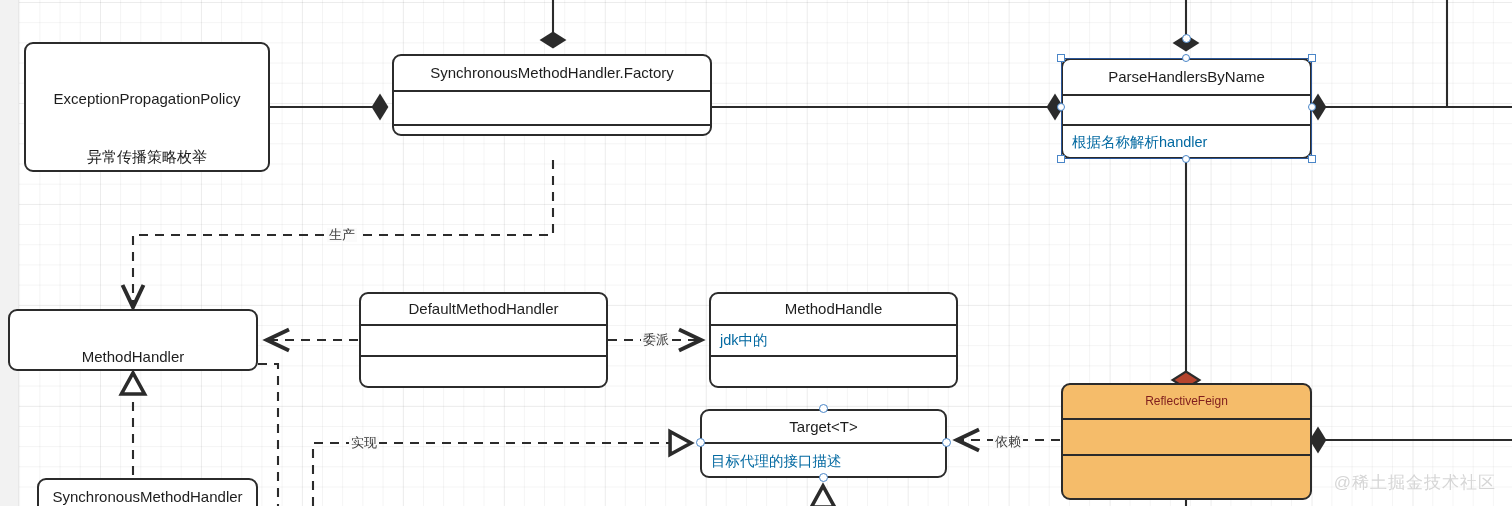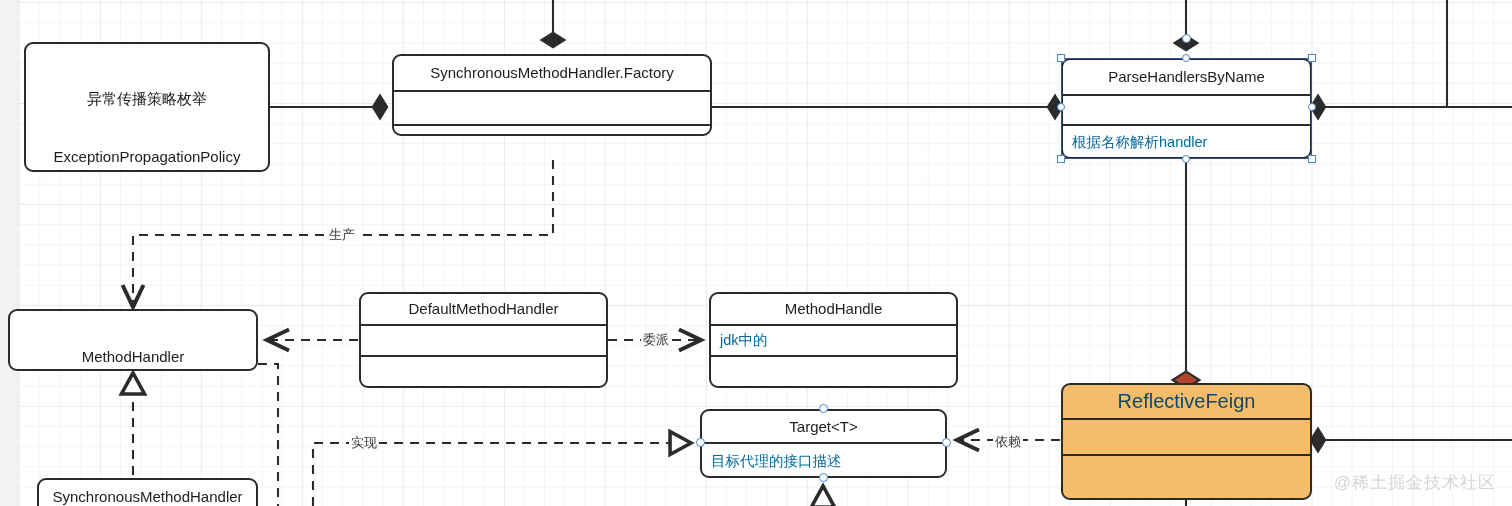--- a/index.html
+++ b/index.html
@@ -61,21 +61,21 @@
   .uml .attr {
     justify-content: flex-start;
     padding-left: 9px;
     color: #0369a1;
     font-size: 14.5px;
   }
 
   
   .uml.orange { background: #f5bc6a; border-color: #2b2b2b; }
   .uml.orange .row { border-bottom-color: #2b2b2b; }
-  .uml.orange .title { color: #0c4a6e; font-size: 20px; }
+  .uml.orange .title { color: #7f1d1d; font-size: 12px; }
 
   
   .sel-outline {
     position: absolute;
     box-sizing: border-box;
     border: 1.6px solid #2a5699;
     pointer-events: none;
   }
   .handle {
     position: absolute;
@@ -210,22 +210,22 @@
     </g>
   </svg>
 
   <div class="edge-label" style="left:327px; top:228px;">生产</div>
   <div class="edge-label" style="left:641px; top:333px;">委派</div>
   <div class="edge-label" style="left:349px; top:436px;">实现</div>
   <div class="edge-label" style="left:993px; top:435px;">依赖</div>
 
   <div class="uml" style="left:24px; top:42px; width:246px; height:130px;">
     <div class="row title multiline" style="height:100%; border-bottom:none;">
+      <div style="text-align:center;">ExceptionPropagationPolicy</div>
       <div style="text-align:center;">异常传播策略枚举</div>
-      <div style="text-align:center;">ExceptionPropagationPolicy</div>
       
       
     </div>
   </div>
 
   <div class="uml" style="left:392px; top:54px; width:320px; height:82px;">
     <div class="row title" style="height:36px;">SynchronousMethodHandler.Factory</div>
     <div class="row attr" style="height:34px;"></div>
     <div class="row attr" style="height:34px;"></div>
   </div>

